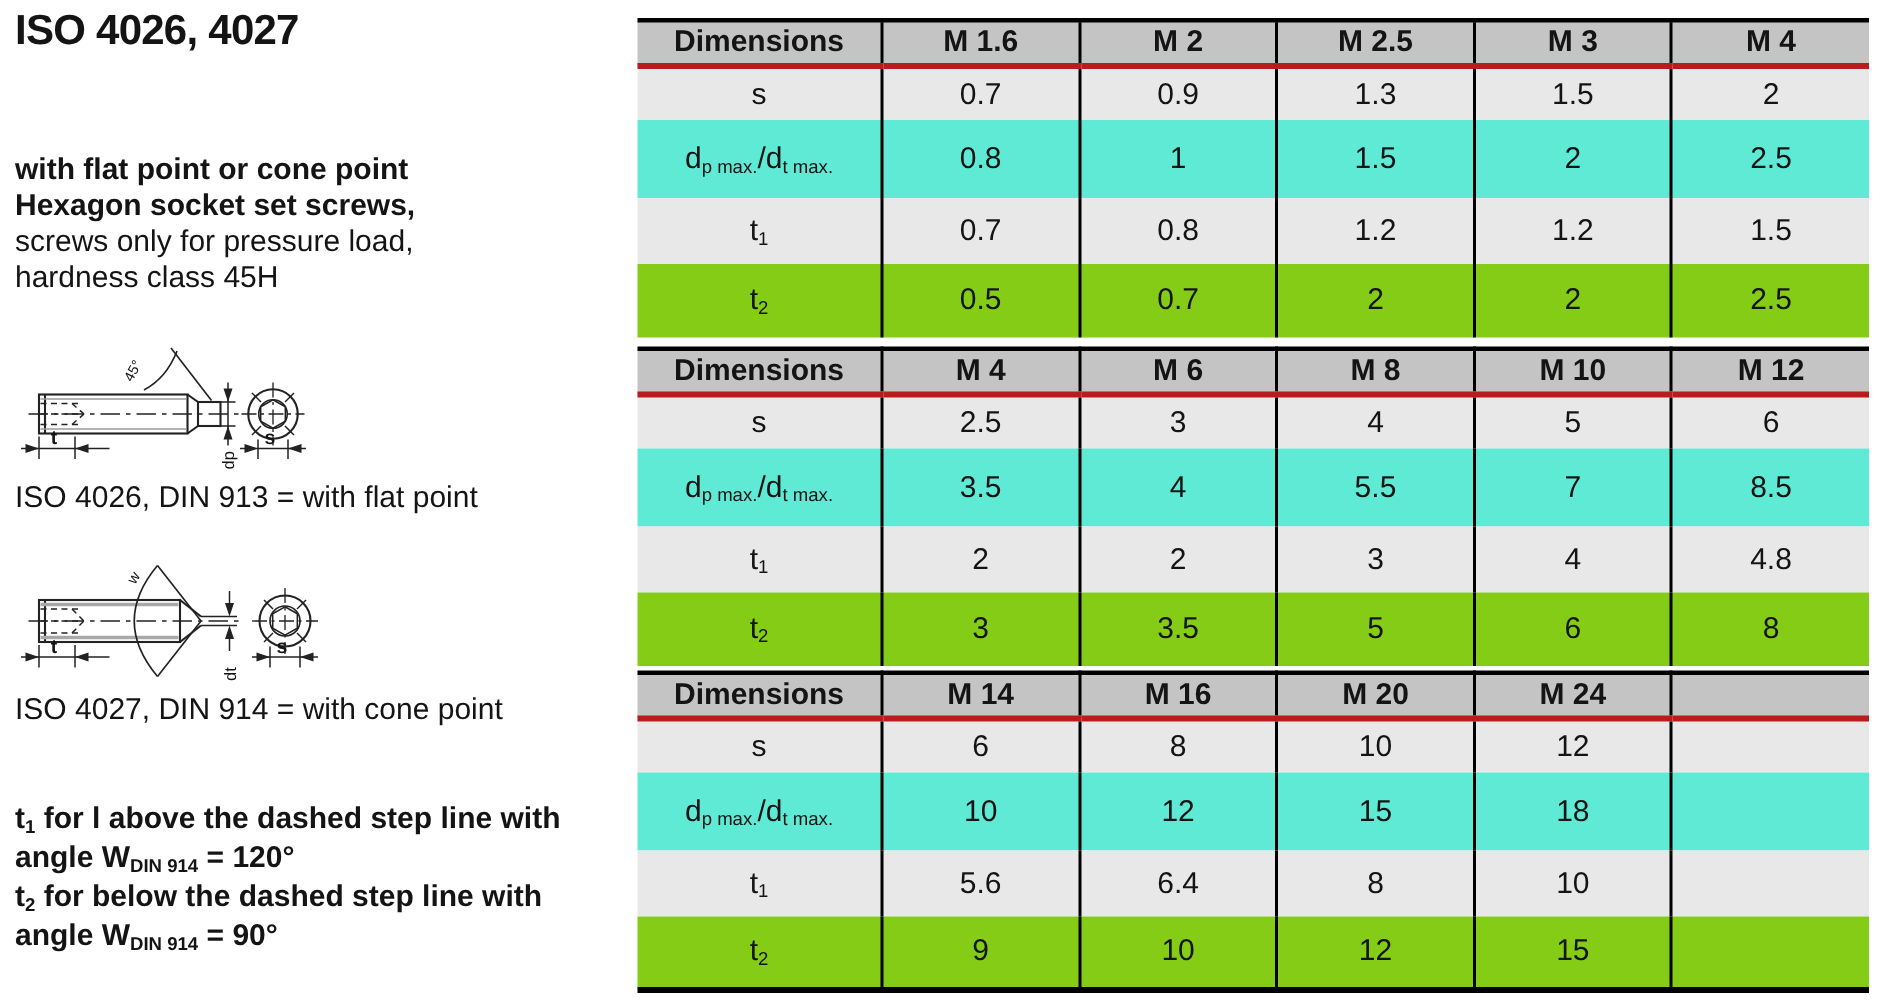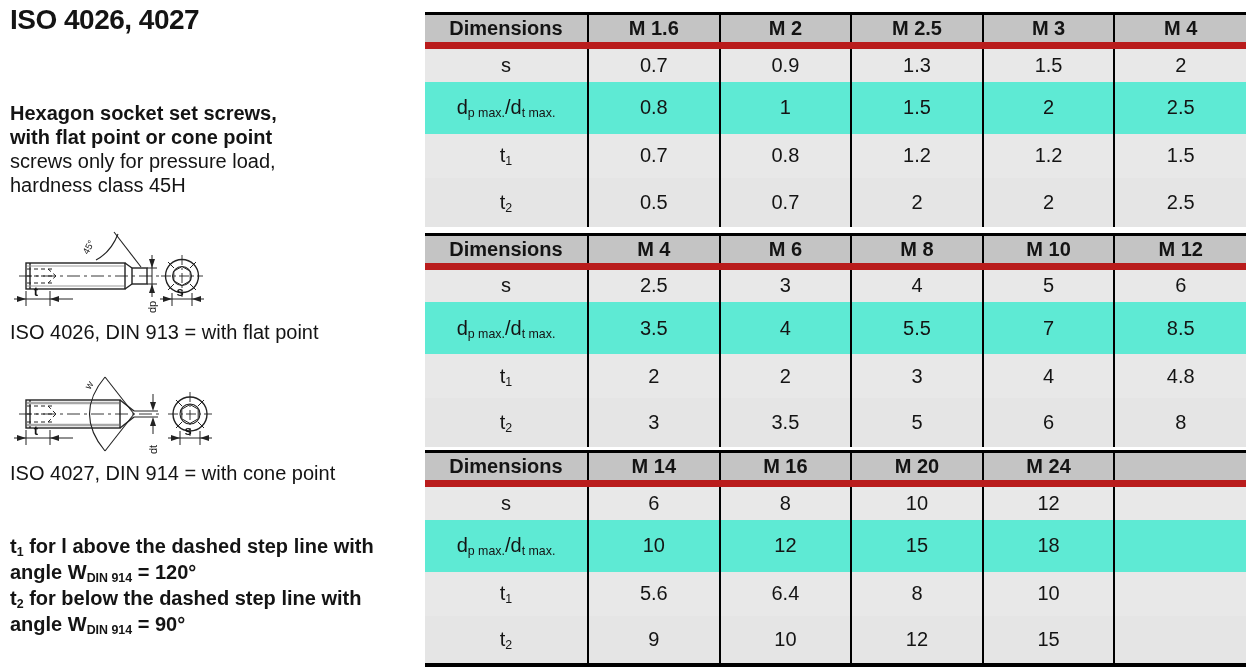--- a/index.html
+++ b/index.html
@@ -24,40 +24,40 @@
   svg text{font-family:"Liberation Sans","DejaVu Sans",sans-serif;fill:#141414;}
   
   .tables{position:absolute;left:425px;top:12px;width:821px;}
   table{border-collapse:collapse;table-layout:fixed;width:821px;border-top:3px solid #000;}
   #t0{margin-bottom:6px;}
   #t1{margin-bottom:3px;}
   #t2{border-bottom:4px solid #000;}
   col.c0{width:163px;}
   thead th{
     background:var(--header-bg,#c4c4c4);
-    border-bottom:7px solid #b91c1c;
+    border-bottom:4px solid #b91c1c;
     height:27px;font-size:20px;font-weight:bold;text-align:center;padding:0;
   }
   th:not(:first-child),td:not(:first-child){border-left:2px solid #000;}
   td{text-align:center;font-size:20px;padding:0;}
   tr.row-s{height:36px;background:var(--stripe-bg,#e8e8e8);}
   tr.row-dp{height:52px;background:#5eead4;}
   tr.row-t1{height:44px;background:var(--stripe-bg,#e8e8e8);}
-  tr.row-t2{height:49px;background:#e5e5e5;}
+  tr.row-t2{height:49px;background:#84cc16;}
 </style>
 </head>
 <body>
 
 <div class="page">
 
   <div class="left">
     <h1 class="title">ISO 4026, 4027</h1>
     <div class="desc" id="desc">
+        <div class="bold">with flat point or cone point</div>
         <div class="bold">Hexagon socket set screws,</div>
-        <div class="bold">with flat point or cone point</div>
         <div class="">screws only for pressure load,</div>
         <div class="">hardness class 45H</div>
       </div>
 
     <svg class="drawing1" width="212" height="92" viewBox="0 0 212 92">
       <g stroke="#222" stroke-width="1.4" fill="none">
 
         <rect x="16" y="36" width="99" height="26" fill="#fff"></rect>
         <line x1="20" y1="36" x2="20" y2="62"></line>
         <line x1="17" y1="39" x2="114" y2="39" stroke="#9a9a9a" stroke-width="1"></line>

